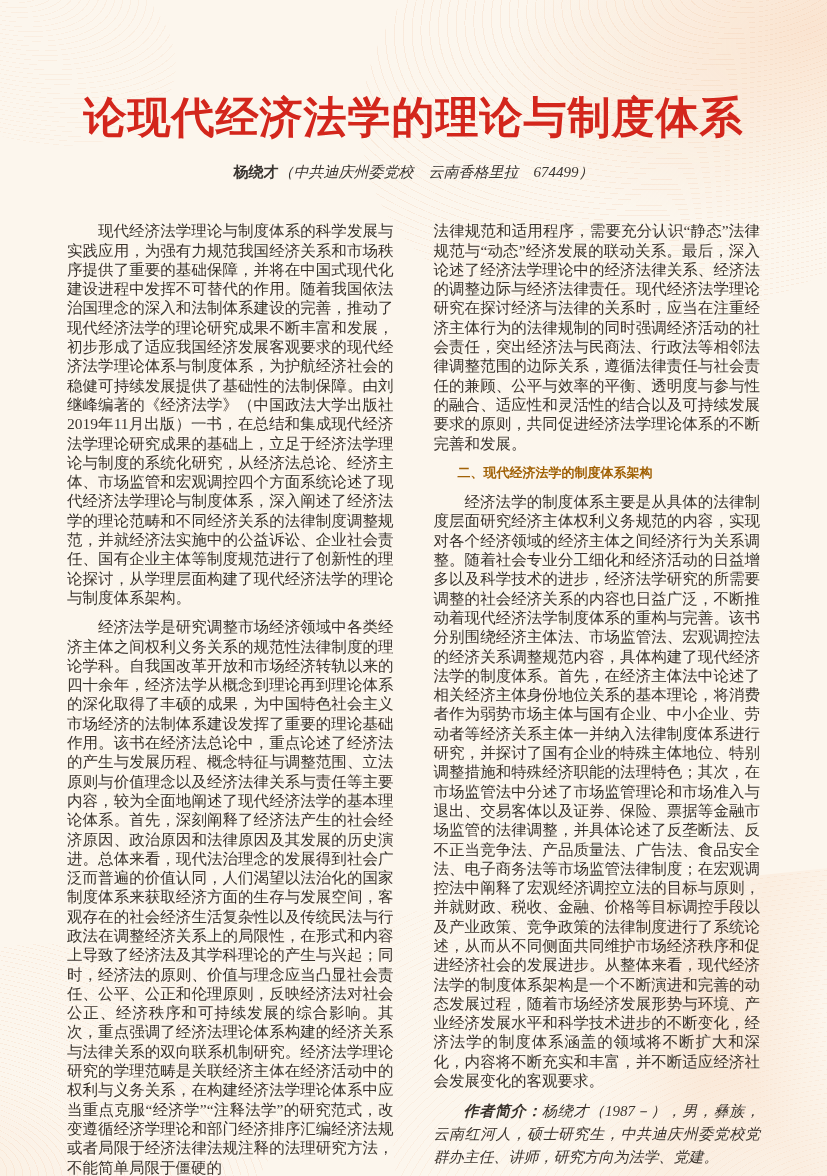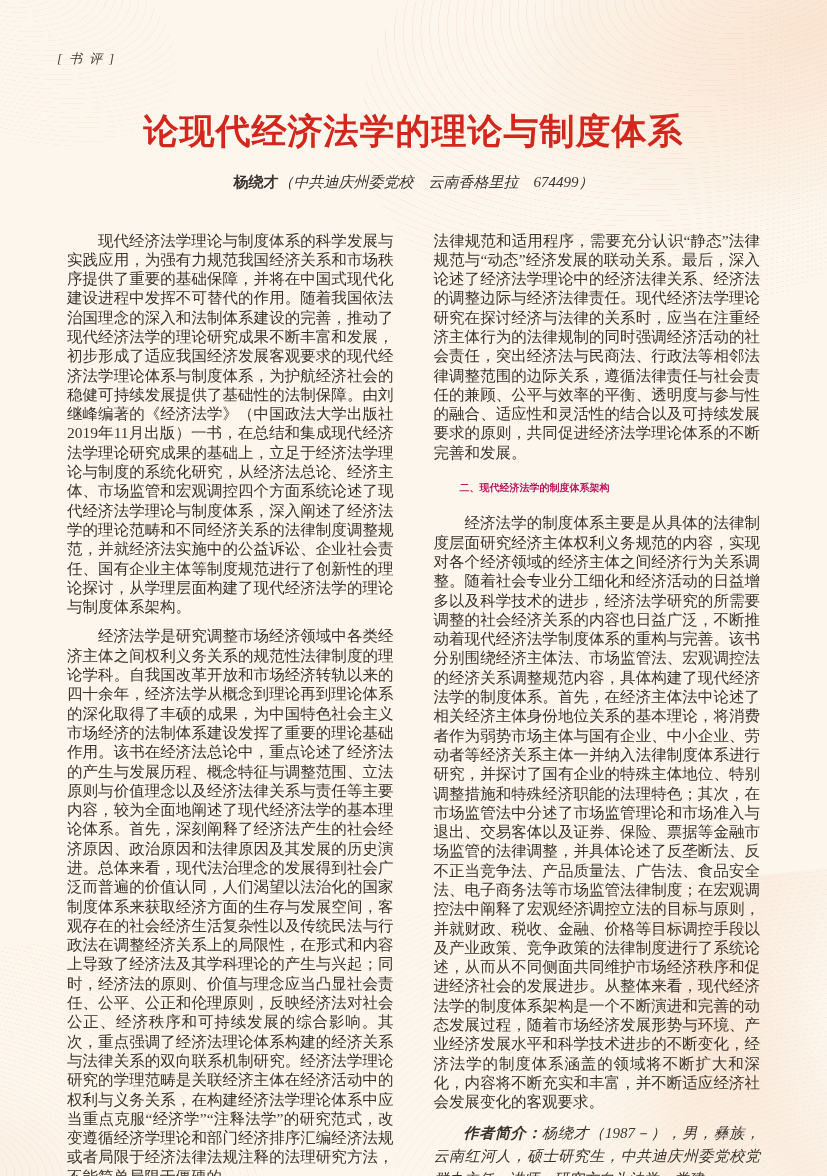--- a/index.html
+++ b/index.html
@@ -66,21 +66,21 @@
     font-size: 13px;
     letter-spacing: 7px;
     color: #45403b;
     font-style: italic;
   }
   .article-title {
     margin: 44px 0 0 0;
     text-align: center;
     font-family: "Liberation Sans", sans-serif;
     font-weight: bold;
-    font-size: 35px;
+    font-size: 43px;
     letter-spacing: 1px;
     line-height: 1.1;
   }
   .article-subtitle {
     margin-top: 24px;
     text-align: center;
     font-size: 27px;
     font-style: italic;
     color: #33302d;
     letter-spacing: 3px;
@@ -108,27 +108,27 @@
     flex: 1;
     min-width: 0;
     font-size: 15.5px;
     line-height: 19.3px;
     text-align: justify;
     color: #3a342e;
   }
   .col p { margin: 10px; text-indent: 2em; }
   .col p.continuation { text-indent: 0; }
   .section-heading {
-    margin: 16px;
-    font-size: 10px;
+    margin: 8px;
+    font-size: 13px;
     line-height: 19.3px;
     font-family: "Liberation Sans", sans-serif;
     font-weight: bold;
     text-indent: 2em;
-    color: #be185d;
+    color: #a16207;
   }
   .author-bio {
     margin-top: 27px;
     font-size: 15px;
     font-style: italic;
     line-height: 23px;
     text-indent: 2em;
     color: #3a332d;
   }
   .author-bio .bio-label {
@@ -140,21 +140,20 @@
 
 <div class="page" style="background: rgb(252, 246, 237);">
 
   <div class="deco deco-top-right"></div>
   <div class="deco deco-top-left"></div>
   <div class="deco deco-bottom-left"></div>
   <div class="deco deco-bottom-right"></div>
 
   <div class="content">
 
-    <div class="category-tag">[书评]</div>
 
     <h1 class="article-title" id="article-title" style="color: rgb(211, 38, 28);">论现代经济法学的理论与制度体系</h1>
 
 
     <div class="author-line">
       <span class="author-name">杨绕才</span><span class="author-affiliation">（中共迪庆州委党校　云南香格里拉　674499）</span>
     </div>
 
     <div class="columns">
 

